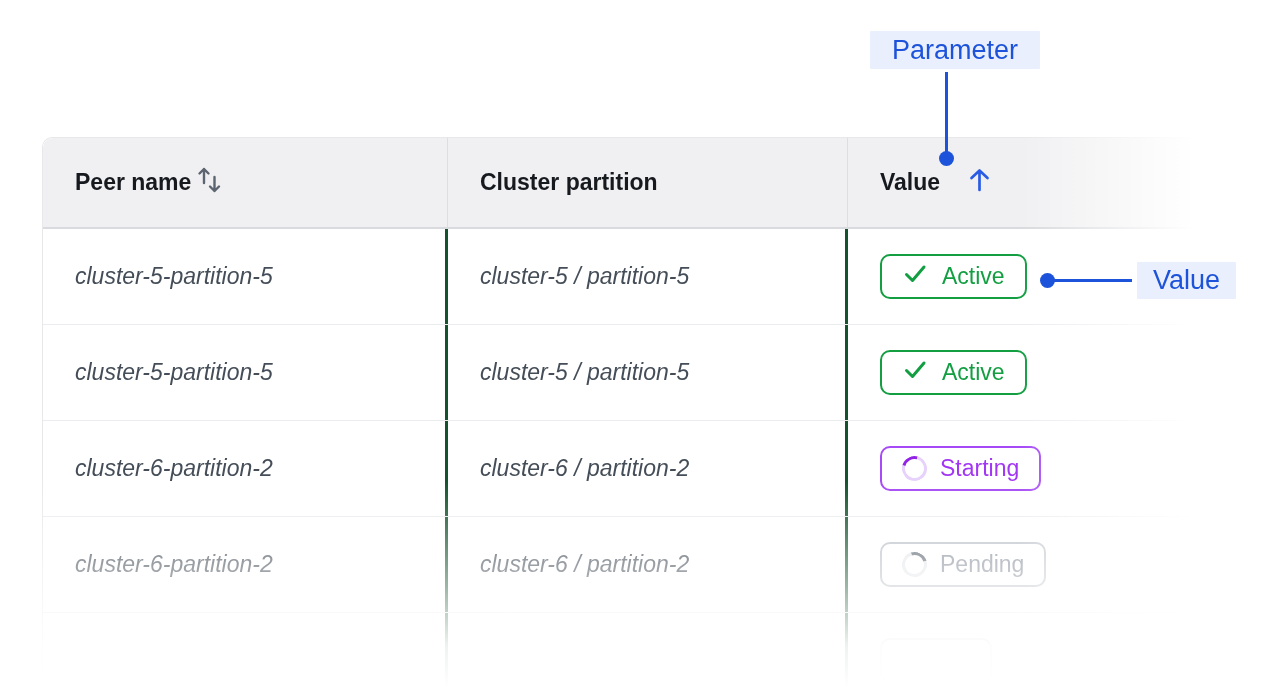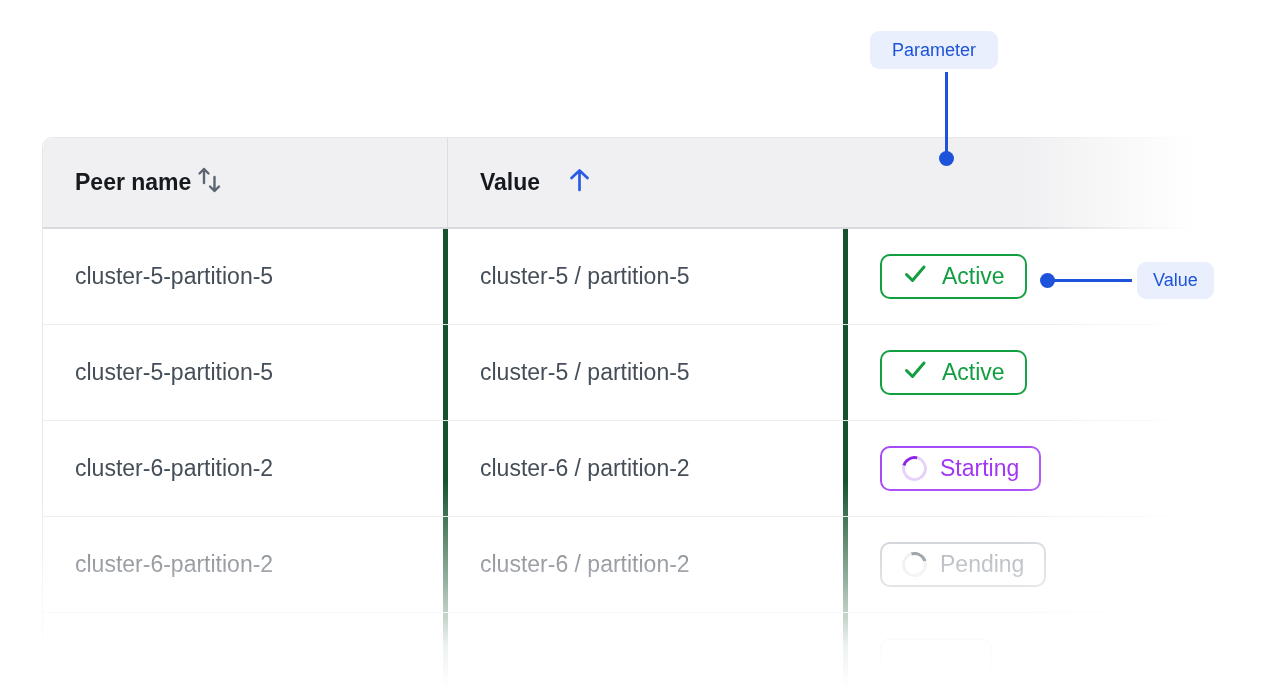--- a/index.html
+++ b/index.html
@@ -24,21 +24,21 @@
     display:flex; align-items:center; gap:4px; padding-left:32px;
     font-size:23px; font-weight:700; color:#16191e;
   }
   .thead .c1, .thead .c2 { border-right:1px solid #dddee2; }
   .c1 { width:405px; } .c2 { width:400px; } .c3 { width:362px; }
   .tr { display:flex; height:96px; border-bottom:1px solid #ececef; background:#fff; }
   .td {
     display:flex; align-items:center; padding-left:32px;
     font-size:23px; font-weight:400; color:#454e58;
   }
-  .tr .c1, .tr .c2 { border-right:5px solid #14532d; }
+  .tr .c1, .tr .c2 { border-right:3px solid #14532d;font-style:italic; }
 
   
   .badge {
     display:inline-flex; align-items:center; gap:13px;
     height:45px; padding:0 20px; border-radius:10px;
     border:2px solid; font-size:23px; font-weight:500; background:#fff;
   }
   .badge.active   { border-color:#129e41; color:#129e41; }
   .badge.starting { border-color:#a649f6; color:#a336f4; }
   .badge.pending  { border-color:#bcc1c8; color:#8b939e; }
@@ -62,22 +62,22 @@
     position:absolute; left:0; top:480px; width:1272px; height:208px; z-index:2;
     background:linear-gradient(to bottom,
       rgba(255,255,255,0) 0%, rgba(255,255,255,0.45) 40%,
       rgba(255,255,255,0.72) 63%, rgba(255,255,255,0.93) 80%, #fff 100%);
     pointer-events:none;
   }
 
   
   .callout {
     position:absolute; z-index:3; display:inline-flex; align-items:center;
-    height:38px; padding:0 22px; border-radius:9px;
-    background:#e9effc; color:#1d53da; font-size:18px; font-weight:500;
+    height:38px; padding:0 22px; border-radius:1px;
+    background:#e9effc; color:#1d53da; font-size:27px; font-weight:500;
   }
   .param-callout { left:870px; top:31px; }
   .value-callout { left:1137px; top:262px; height:37px; padding:3px 16px; }
   .conn-vline { position:absolute; z-index:3; left:945px; top:72px; width:3px; height:81px; background:#1d53da; }
   .conn-hline { position:absolute; z-index:3; left:1052px; top:279px; width:80px; height:3px; background:#1d53da; }
   .conn-dot  { position:absolute; z-index:3; width:15px; height:15px; border-radius:50%; background:#1d53da; }
   .dot-status { left:939px; top:151px; }
   .dot-value  { left:1040px; top:273px; }
 </style>
 </head>
@@ -89,20 +89,23 @@
     <div class="thead">
       <div class="th c1">
         <span>Peer name</span>
         <span>
           <svg width="29" height="30" viewBox="0 0 29 30" fill="none">
             <path d="M9 18 V4 M4.5 8.5 L9 4 L13.5 8.5" stroke="#5d6570" stroke-width="2.4" stroke-linecap="round" stroke-linejoin="round"></path>
             <path d="M19.5 12 V26 M15 21.5 L19.5 26 L24 21.5" stroke="#5d6570" stroke-width="2.4" stroke-linecap="round" stroke-linejoin="round"></path>
           </svg>
         </span>
       </div>
+      <div class="th c2">
+        <span>Cluster partition</span>
+      </div>
       <div class="th c3" style="gap:28px;">
         <span>Value</span>
         <span>
           <svg width="23" height="27" viewBox="0 0 23 27" fill="none">
             <path d="M11.5 24 V4.5 M3.5 12 L11.5 4.5 L19.5 12" stroke="#2a5be5" stroke-width="2.7" stroke-linecap="round" stroke-linejoin="round"></path>
           </svg>
         </span>
       </div>
     </div>
 

